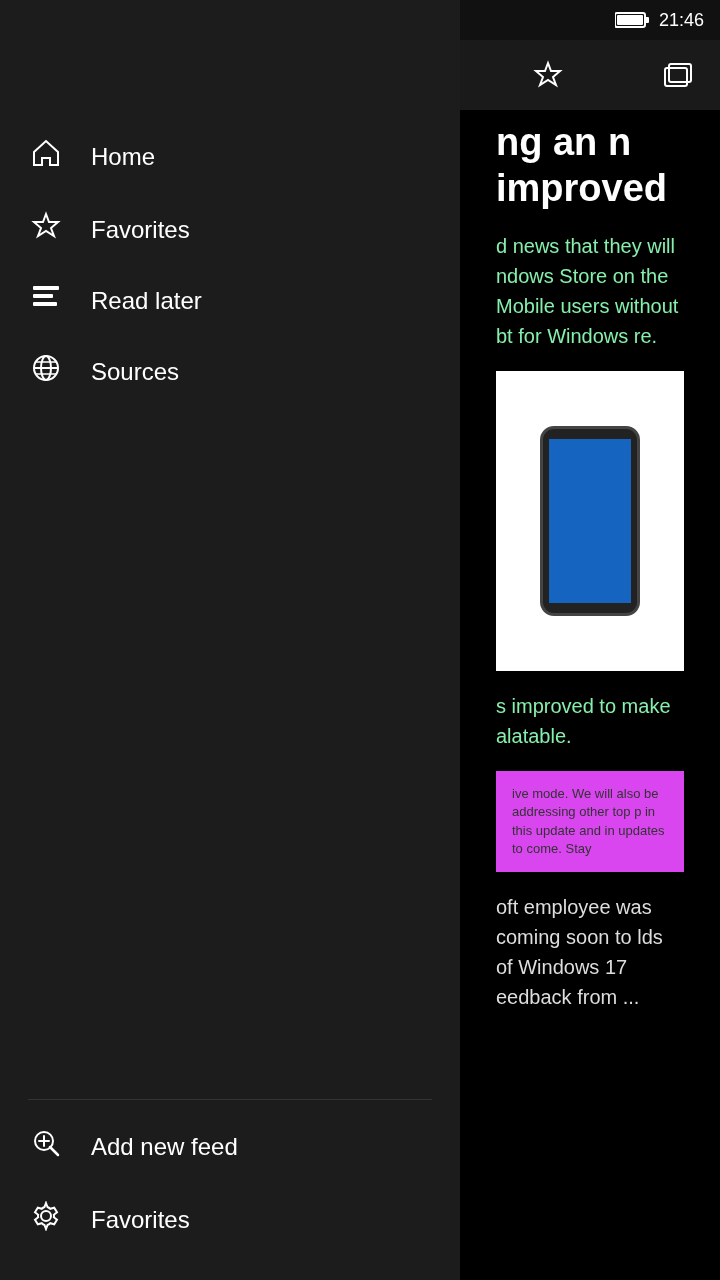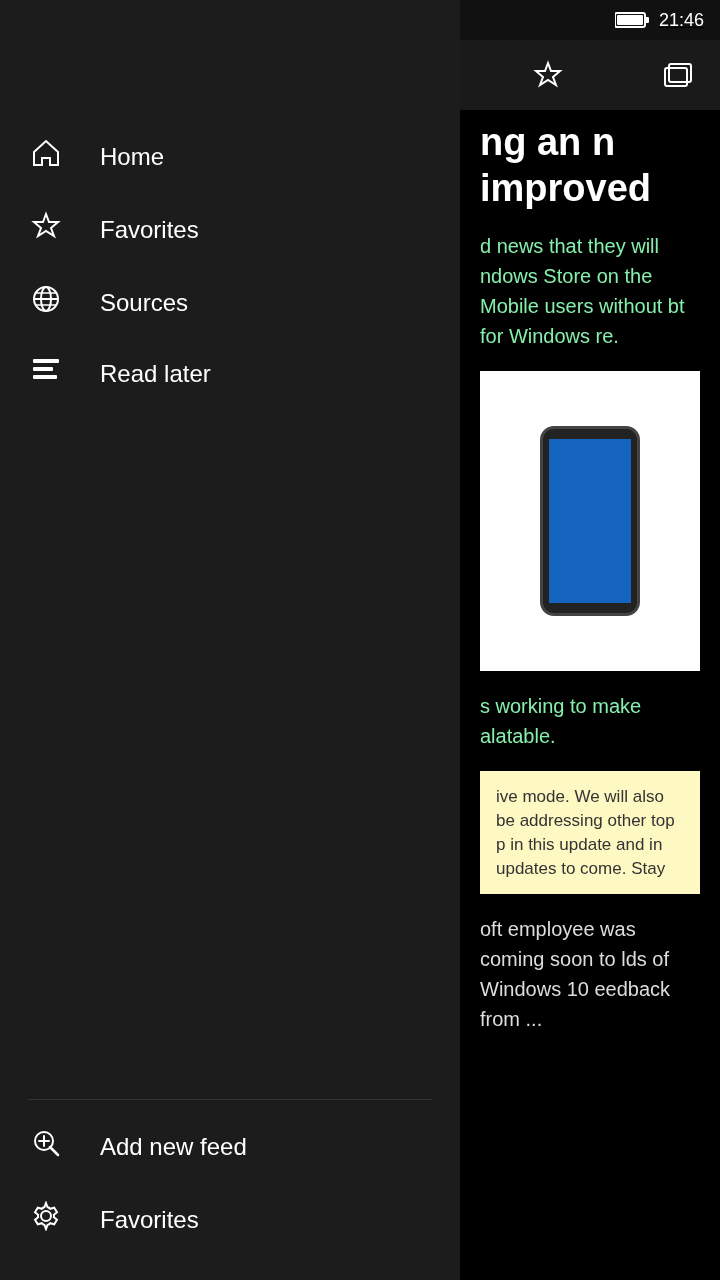--- a/index.html
+++ b/index.html
@@ -45,21 +45,20 @@
       border-radius: 1px;
     }
     .wifi-icon {
       color: #fff;
       font-size: 18px;
     }
     .status-right {
       display: flex;
       align-items: center;
       gap: 10px;
-      text-decoration: underline;
     }
     .time {
       color: #fff;
       font-size: 18px;
       font-weight: 400;
     }
 
     
     .toolbar {
       position: absolute;
@@ -102,21 +101,21 @@
     .sidebar-nav {
       flex: 1;
       display: flex;
       flex-direction: column;
       padding-top: 10px;
     }
 
     .sidebar-item {
       display: flex;
       align-items: center;
-      gap: 36px;
+      gap: 27px;
       padding: 18px 28px;
       cursor: pointer;
       color: #fff;
     }
     .sidebar-item-icon {
       font-size: 26px;
       color: #fff;
       width: 36px;
       text-align: center;
     }
@@ -146,21 +145,21 @@
       z-index: 50;
     }
 
     .article-content {
       position: absolute;
       top: 0;
       left: 460px;
       right: 0;
       bottom: 0;
       background: #000;
-      padding: 10px 20px;
+      padding: 10px 36px;
       overflow: hidden;
     }
 
     .article-heading {
       font-size: 38px;
       font-weight: 700;
       color: #fff;
       line-height: 1.2;
       margin-bottom: 20px;
     }
@@ -197,24 +196,24 @@
       position: absolute;
       top: 10px;
       left: 6px;
       right: 6px;
       bottom: 10px;
       background: #1565c0;
     }
 
     .article-quote-box {
       width: 100%;
-      background: #fef9c3;
+      background: #d946ef;
       padding: 14px 16px;
       margin-bottom: 20px;
-      font-size: 17px;
+      font-size: 13px;
       color: #333;
       line-height: 1.4;
     }
 
     .article-body-2 {
       font-size: 20px;
       color: #ddd;
       line-height: 1.5;
     }
 
@@ -319,29 +318,29 @@
 Mobile users without
 bt for Windows
 re.</div>
 
     <div class="article-image">
       <div class="phone-mock">
         <div class="phone-screen"></div>
       </div>
     </div>
 
-    <div class="article-body">s working to make
+    <div class="article-body">s improved to make
 alatable.</div>
 
     <div class="article-quote-box">ive mode. We will also be addressing other top
 p in this update and in updates to come. Stay</div>
 
     <div class="article-body-2">oft employee
 was coming soon to
-lds of Windows 10
+lds of Windows 17
 eedback from
 ...</div>
   </div>
 </div>
 
 <div class="sidebar">
   <div class="sidebar-nav">
 
     <div class="sidebar-item">
       <span class="sidebar-item-icon">
@@ -352,46 +351,46 @@
       <span class="sidebar-item-label">Home</span>
     </div>
 
     <div class="sidebar-item">
       <span class="sidebar-item-icon">
         <svg width="30" height="30" viewBox="0 0 30 30" fill="none">
           <path d="M15 3 L18 11 L27 11 L20 17 L23 25 L15 20 L7 25 L10 17 L3 11 L12 11 Z" stroke="#fff" stroke-width="2" fill="none"></path>
         </svg>
       </span>
       <span class="sidebar-item-label">Favorites</span>
+    </div>
+
+    <div class="sidebar-item">
+      <span class="sidebar-item-icon">
+        <svg width="30" height="26" viewBox="0 0 30 26" fill="none">
+          <rect x="2" y="2" width="26" height="4" rx="1" fill="#fff"></rect>
+          <rect x="2" y="10" width="20" height="4" rx="1" fill="#fff"></rect>
+          <rect x="2" y="18" width="24" height="4" rx="1" fill="#fff"></rect>
+        </svg>
+      </span>
+      <span class="sidebar-item-label">Read later</span>
     </div>
 
     <div class="sidebar-item">
       <span class="sidebar-item-icon">
         <svg width="30" height="30" viewBox="0 0 30 30" fill="none">
           <circle cx="15" cy="15" r="12" stroke="#fff" stroke-width="2" fill="none"></circle>
           <ellipse cx="15" cy="15" rx="5" ry="12" stroke="#fff" stroke-width="2" fill="none"></ellipse>
           <line x1="3" y1="15" x2="27" y2="15" stroke="#fff" stroke-width="2"></line>
           <line x1="5" y1="9" x2="25" y2="9" stroke="#fff" stroke-width="1.5"></line>
           <line x1="5" y1="21" x2="25" y2="21" stroke="#fff" stroke-width="1.5"></line>
         </svg>
       </span>
       <span class="sidebar-item-label">Sources</span>
     </div>
 
-    <div class="sidebar-item">
-      <span class="sidebar-item-icon">
-        <svg width="30" height="26" viewBox="0 0 30 26" fill="none">
-          <rect x="2" y="2" width="26" height="4" rx="1" fill="#fff"></rect>
-          <rect x="2" y="10" width="20" height="4" rx="1" fill="#fff"></rect>
-          <rect x="2" y="18" width="24" height="4" rx="1" fill="#fff"></rect>
-        </svg>
-      </span>
-      <span class="sidebar-item-label">Read later</span>
-    </div>
-
   </div>
 
   <div class="sidebar-bottom">
     <div class="sidebar-divider"></div>
 
     <div class="sidebar-item">
       <span class="sidebar-item-icon">
         <svg width="30" height="30" viewBox="0 0 30 30" fill="none">
           <circle cx="13" cy="13" r="9" stroke="#fff" stroke-width="2" fill="none"></circle>
           <line x1="19" y1="19" x2="27" y2="27" stroke="#fff" stroke-width="2.5" stroke-linecap="round"></line>

